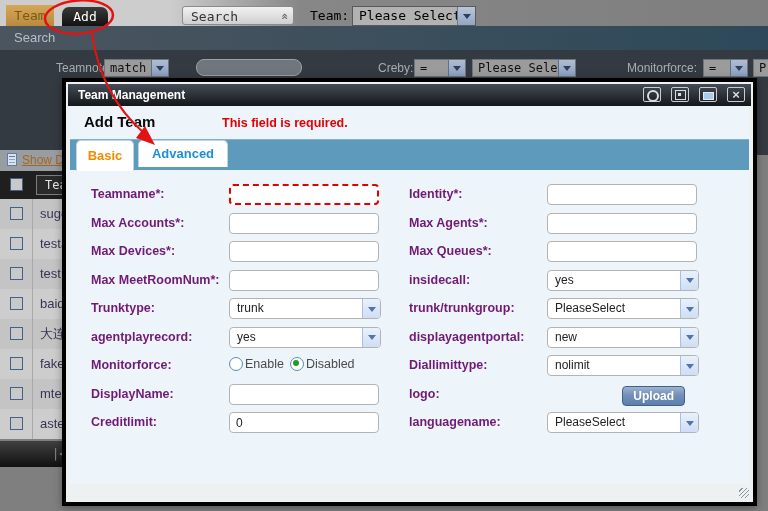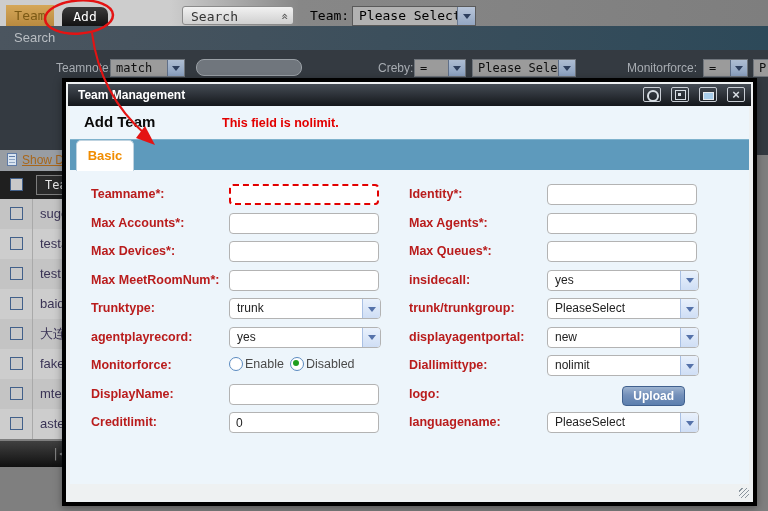--- a/index.html
+++ b/index.html
@@ -72,21 +72,21 @@
   .heading{position:absolute;left:14px;top:7px;font-size:15px;font-weight:bold;color:#0a0a0a;}
   .reqmsg{position:absolute;left:152px;top:10px;font-size:12.5px;font-weight:bold;color:#e20000;}
   .tabstrip{position:absolute;left:0;right:0;top:33px;height:31px;background:#5e9abc;border-top:1px solid #7eb2cd;box-sizing:border-box;}
   .tab{position:absolute;top:0;background:#fff;border:1px solid #bfd3e0;border-bottom:none;border-radius:5px 5px 0 0;
     text-align:center;font-size:13px;font-weight:bold;cursor:pointer;}
   .tab-basic{left:6px;width:56px;height:30px;line-height:30px;color:#f08c00;}
   .tab-adv{left:68px;width:88px;height:26px;line-height:26px;color:#1e8fd5;}
 
   .formarea{position:absolute;left:0;right:0;top:76px;}
   .frow{position:relative;height:28.5px;}
-  .flabel{position:absolute;top:5px;width:135px;font-size:12.5px;font-weight:bold;color:#b91c1c;}
+  .flabel{position:absolute;top:5px;width:135px;font-size:12.5px;font-weight:bold;color:#701a75;}
   .lb-l{left:21px;} .lb-r{left:339px;}
   .fctl{position:absolute;top:2px;height:24px;width:152px;}
   .ct-l{left:159px;} .ct-r{left:477px;}
   .tinput{width:150px;height:21px;border:1px solid #b3b3b3;border-radius:4px;box-sizing:border-box;
     font-size:12px;padding:0 6px;background:#fff;font-family:"Liberation Sans",sans-serif;color:#222;outline:none;}
   .tinput.err{border:2px dashed #e20000;}
   .combo{position:relative;width:152px;height:21px;border:1px solid #b3b3b3;border-radius:4px;background:#fff;box-sizing:border-box;cursor:pointer;}
   .combo .cval{position:absolute;left:7px;top:0;line-height:19px;font-size:12px;color:#222;}
   .combo .cbtn{position:absolute;right:0;top:0;bottom:0;width:17px;border-left:1px solid #a9c0e4;
     background:linear-gradient(#e9f1fc,#cfdef5);border-radius:0 3px 3px 0;}
@@ -127,21 +127,21 @@
       <span class="cbtn2">
           <i></i>
         </span>
     </div>
   </div>
 
   <div class="searchbar">Search</div>
 
   <div class="filterpanel">
     <span class="flt-label" style="left:56px">Teamnote:</span>
-    <div class="flt-combo mono" style="left:110px;width:75px">
+    <div class="flt-combo mono" style="left:104px;width:65px">
       <span>match</span>
       <span class="cbtn2">
           <i></i>
         </span>
     </div>
     <div class="flt-input"></div>
     <span class="flt-label" style="left:378px">Creby:</span>
     <div class="flt-combo mono" style="left:414px;width:52px">
       <span>=</span>
       <span class="cbtn2">
@@ -217,23 +217,24 @@
       <span class="ttl">Team Management</span>
       <div class="wtools">
         <div class="wtool ic-collapse"></div>
         <div class="wtool ic-max"></div>
         <div class="wtool ic-min"></div>
         <div class="wtool ic-close">×</div>
       </div>
     </div>
     <div class="dcontent">
       <div class="heading">Add Team</div>
-      <div class="reqmsg">This field is nolimit.</div>
+      <div class="reqmsg">This field is required.</div>
       <div class="tabstrip">
         <div class="tab tab-basic">Basic</div>
+        <div class="tab tab-adv">Advanced</div>
       </div>
 
       <div class="formarea">
 
         <div class="frow">
           <span class="flabel lb-l">Teamname*:</span>
           <span class="fctl ct-l"><input class="tinput err" value="" style=""></span>
           <span class="flabel lb-r">Identity*:</span>
           <span class="fctl ct-r"><input class="tinput" value="" style=""></span>
         </div>

